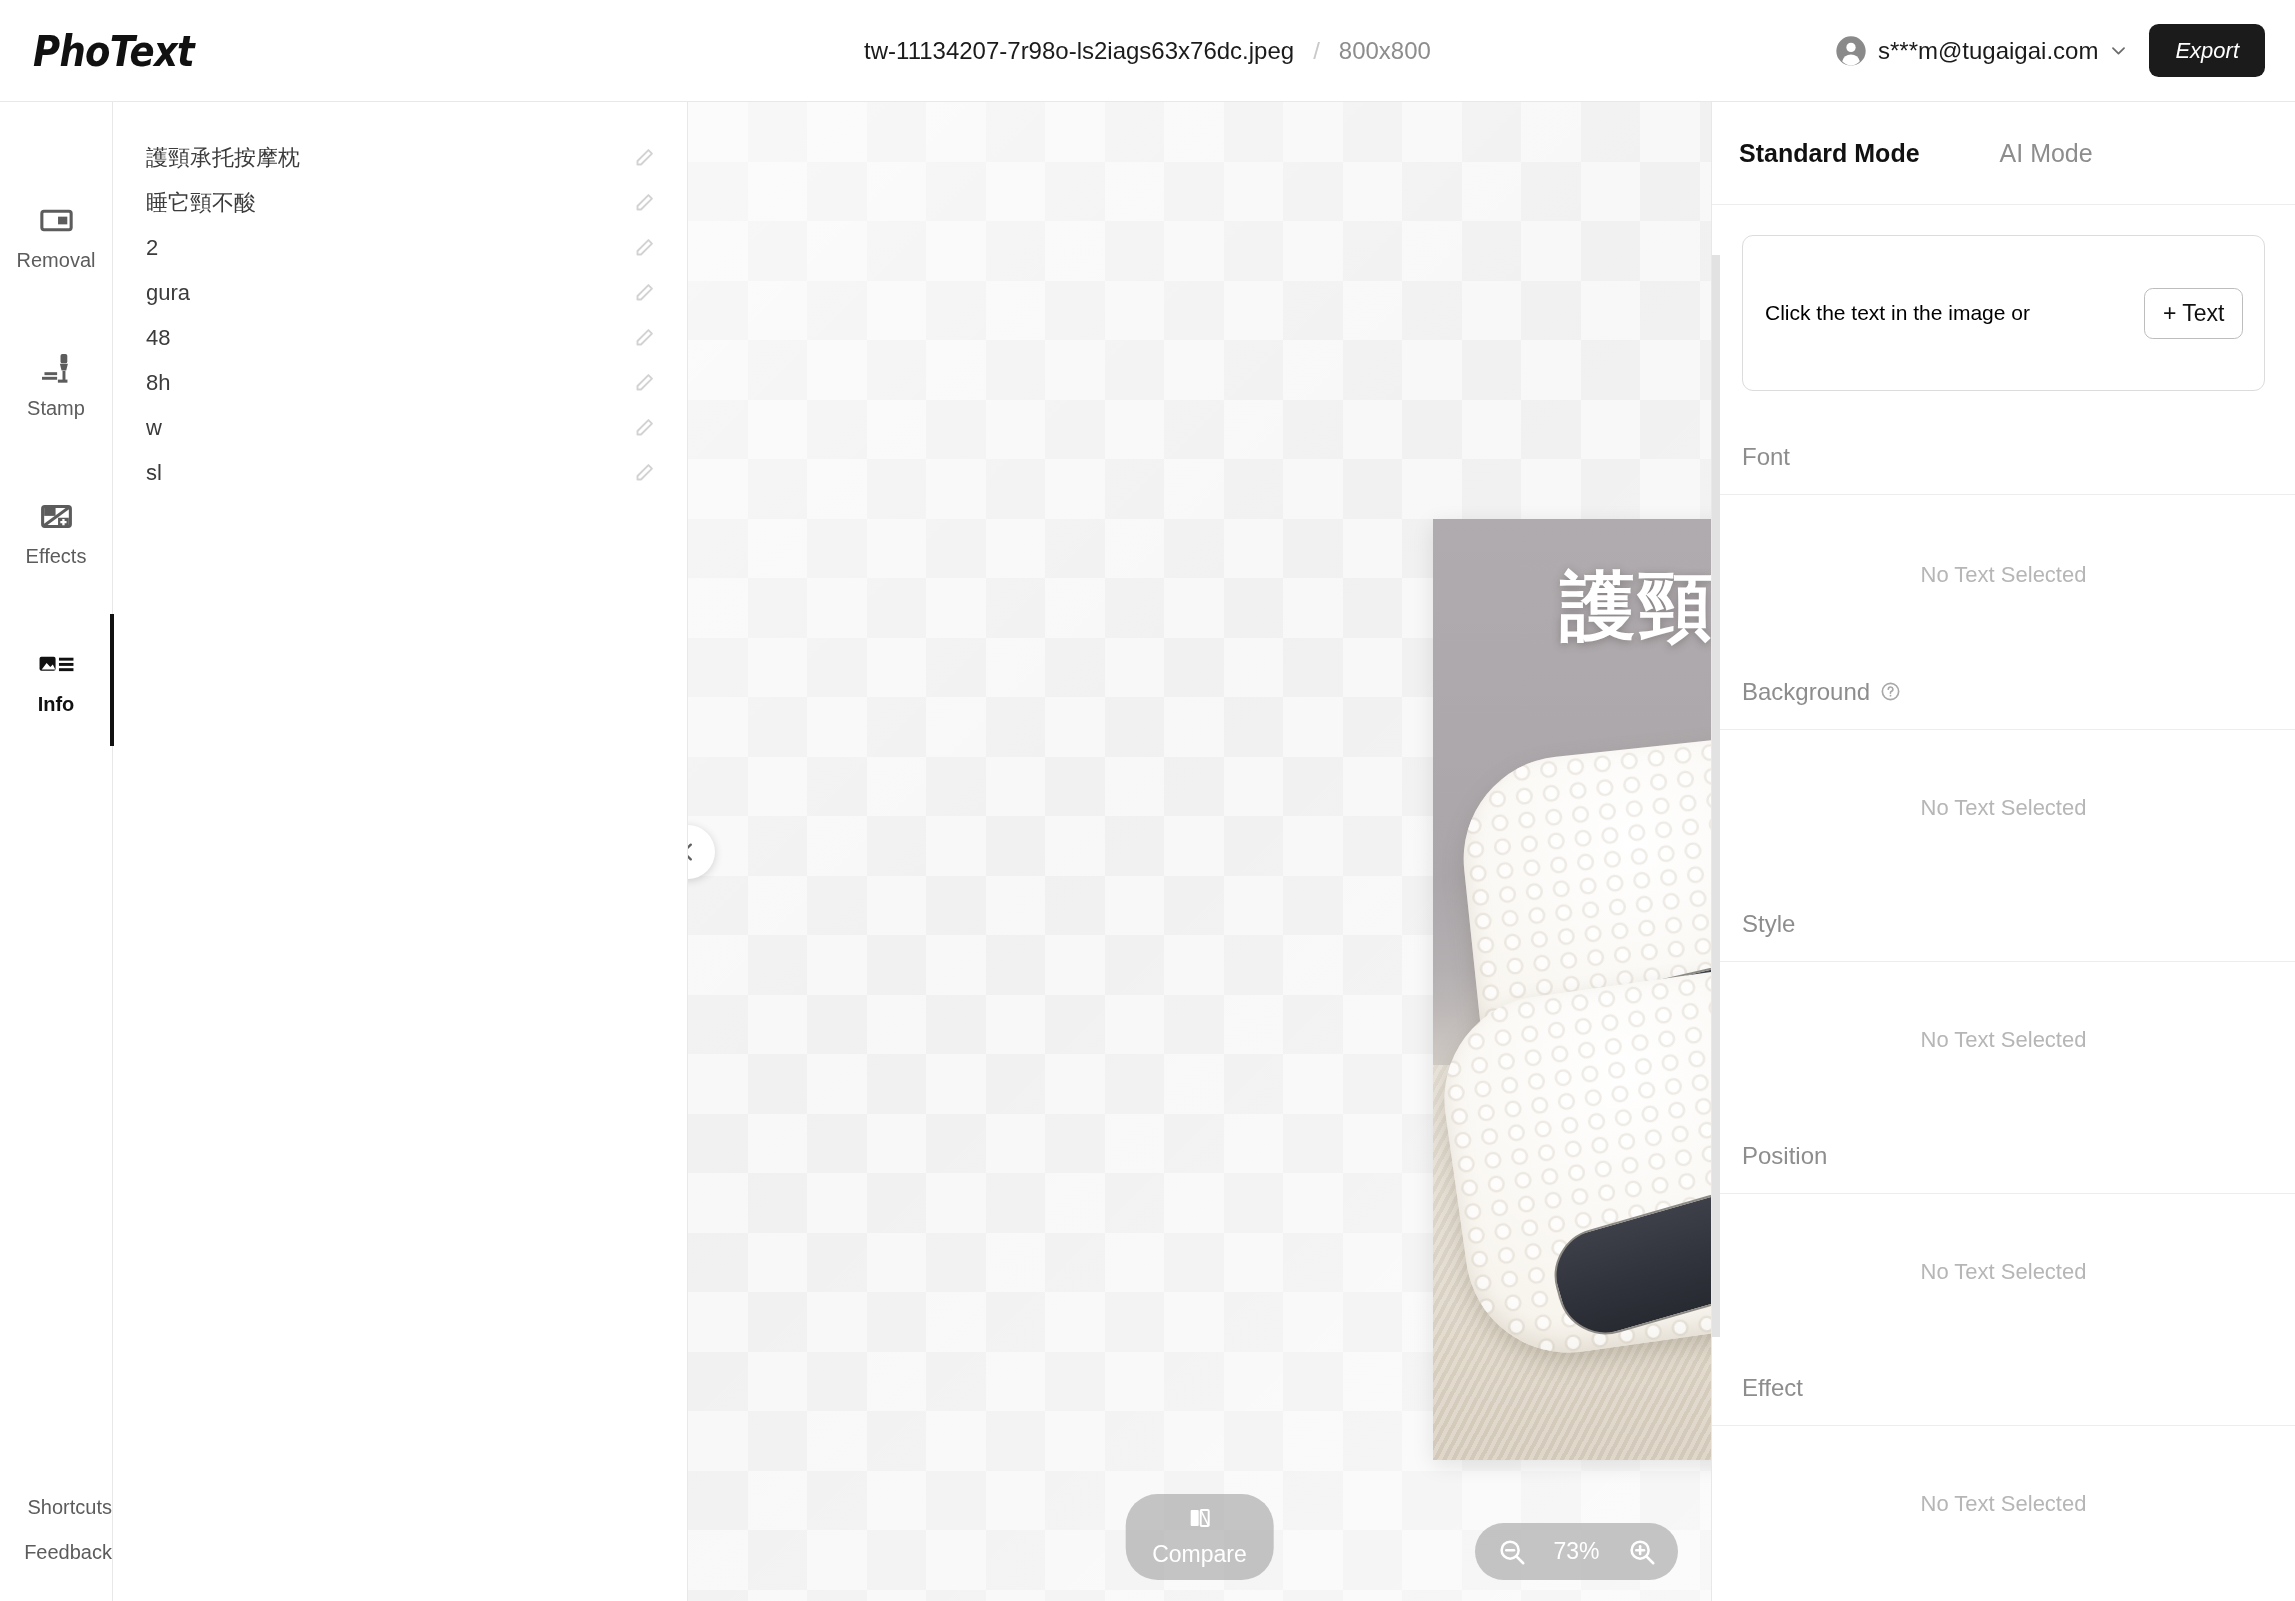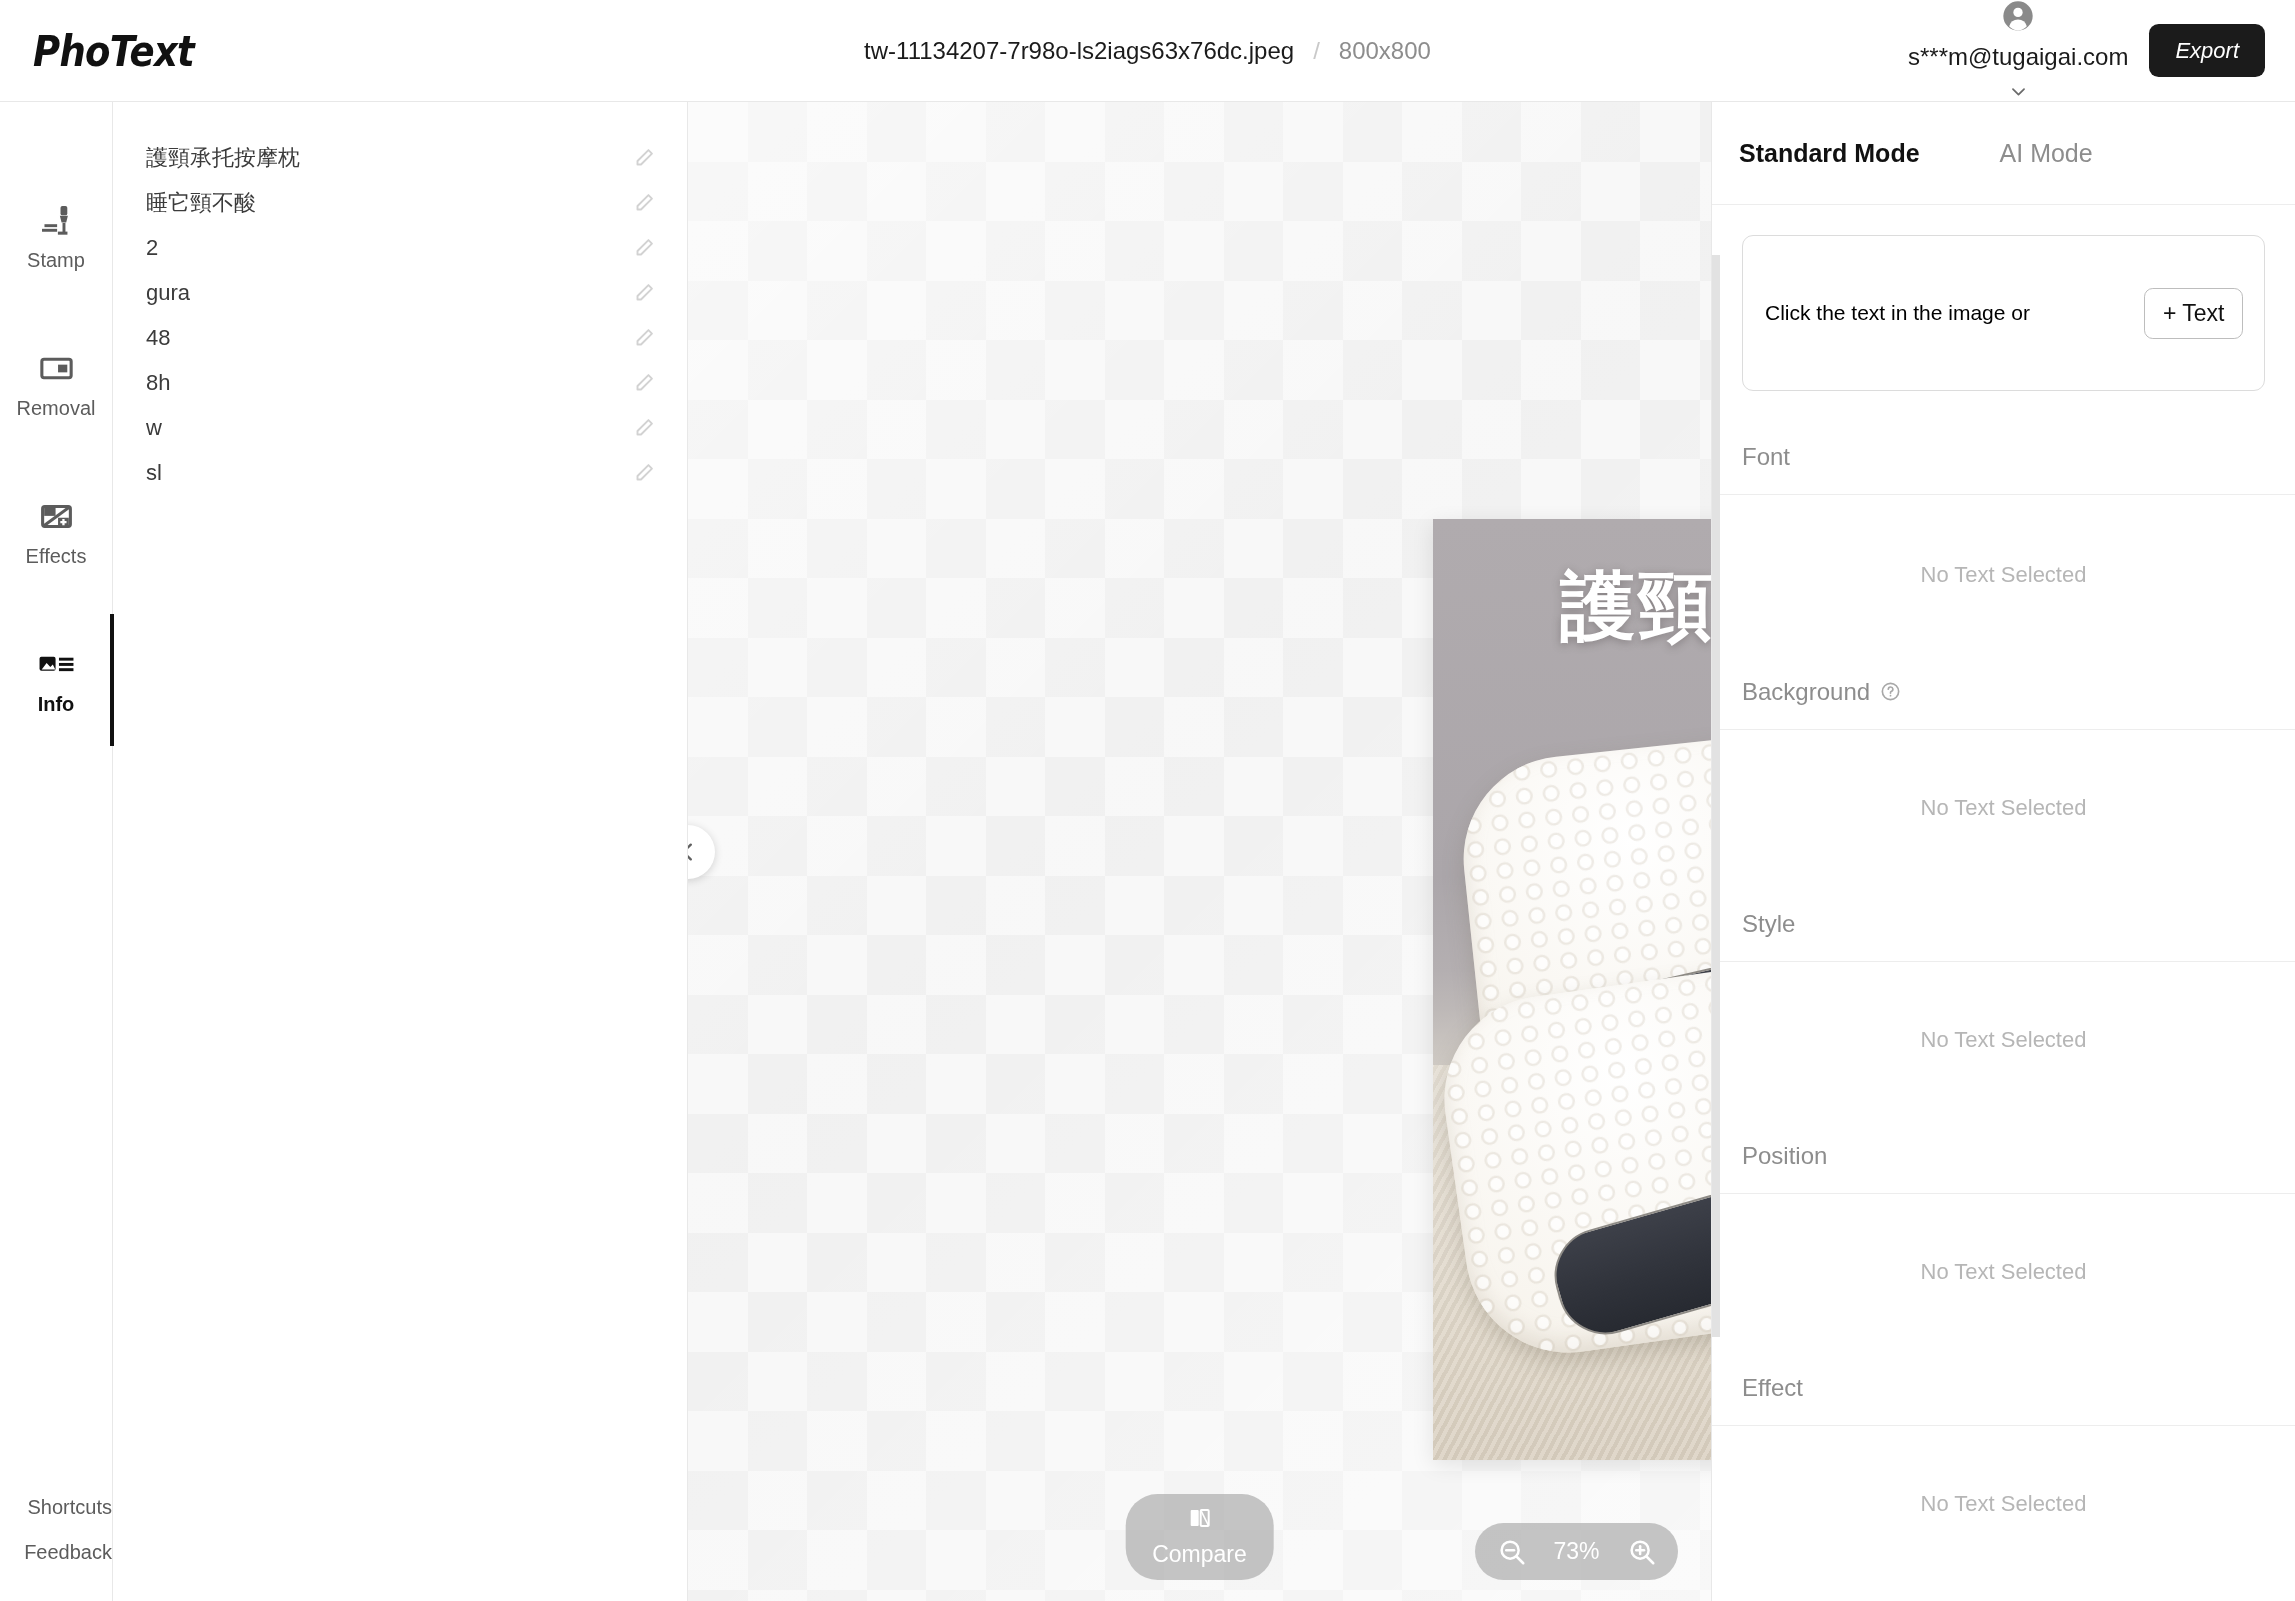--- a/index.html
+++ b/index.html
@@ -32,21 +32,21 @@
     position: absolute; left: 50%; transform: translateX(-50%);
     display: flex; align-items: center; gap: 19px;
     white-space: nowrap;
   }
   .file-name { font-size: 24px; color: #1b1b1b; }
   .file-sep { font-size: 24px; color: #c9c9c9; }
   .file-dims { font-size: 24px; color: #8d8d8d; }
   .header-right {
     margin-left: auto; display: flex; align-items: center; gap: 21px; margin-right: 30px;
   }
-  .account { display: flex; align-items: center; gap: 11px; cursor: pointer; flex-direction: column; }
+  .account { display: flex; align-items: center; gap: 11px; cursor: pointer; }
   .avatar-ic { width: 32px; height: 32px; display:block; }
   .account-email { font-size: 24px; color: #1b1b1b; }
   .chev-down { width: 19px; height: 19px; display:block; }
   .export-btn {
     background: #1b1b1b; color: #fff; border: none;
     font-size: 22px; font-family: inherit;
     padding: 13.5px 26px; border-radius: 9.6px; cursor: pointer; font-style: italic;
   }
 
   
@@ -282,40 +282,40 @@
     </div>
   </div>
 
   <div class="body-row">
 
     <div class="rail">
       <div class="rail-items">
 
         <div class="rail-item">
           <span>
+            <svg class="rail-ic" viewBox="0 0 24 24" fill="none" stroke="currentColor" stroke-width="2">
+              <rect x="2.5" y="6" width="19" height="12" rx="1.4"></rect>
+              <rect x="13" y="9.5" width="6" height="5" fill="currentColor" stroke="none"></rect>
+            </svg>
+          </span>
+          <span class="rail-label">Removal</span>
+        </div>
+
+        <div class="rail-item">
+          <span>
             <svg class="rail-ic" viewBox="0 0 24 24" fill="currentColor">
               <rect x="14.6" y="2.6" width="4.4" height="6" rx="1.2"></rect>
               <path d="M14.2 8.9h5.2l-1.1 4.4h-3z"></path>
               <rect x="15.9" y="13.6" width="1.9" height="6.4"></rect>
               <rect x="12.9" y="19.2" width="6.2" height="2"></rect>
               <rect x="4.2" y="14.4" width="8.2" height="1.9"></rect>
               <rect x="2.6" y="17.4" width="9.8" height="1.9"></rect>
             </svg>
           </span>
           <span class="rail-label">Stamp</span>
-        </div>
-
-        <div class="rail-item">
-          <span>
-            <svg class="rail-ic" viewBox="0 0 24 24" fill="none" stroke="currentColor" stroke-width="2">
-              <rect x="2.5" y="6" width="19" height="12" rx="1.4"></rect>
-              <rect x="13" y="9.5" width="6" height="5" fill="currentColor" stroke="none"></rect>
-            </svg>
-          </span>
-          <span class="rail-label">Removal</span>
         </div>
 
         <div class="rail-item">
           <span>
             <svg class="rail-ic" viewBox="0 0 24 24" fill="none" stroke="currentColor" stroke-width="2">
               <rect x="3" y="5.5" width="18" height="13" rx="1.4"></rect>
               <path d="M3.6 18.2 20.4 5.9" stroke-width="2"></path>
               <path d="M4 6.2h7.4v5.4H4z" fill="currentColor" stroke="none"></path>
               <path d="M13 12.8h7v5.4h-7z" fill="currentColor" stroke="none"></path>
               <path d="M16.5 13.6v4M14.5 15.6h4" stroke="#fff" stroke-width="1.5"></path>

